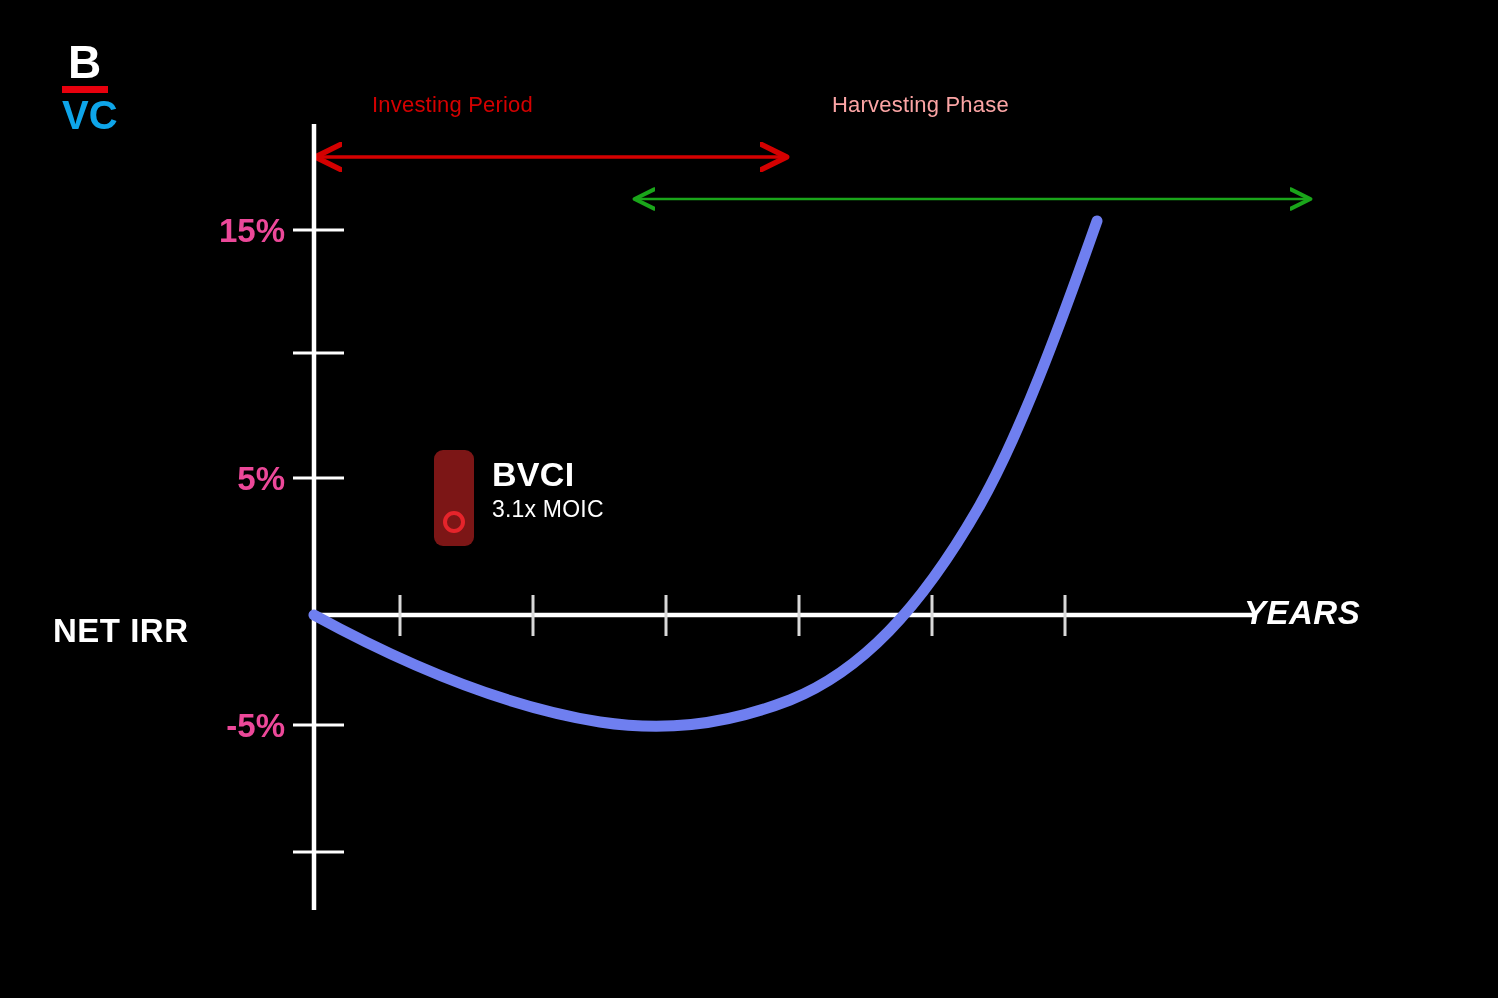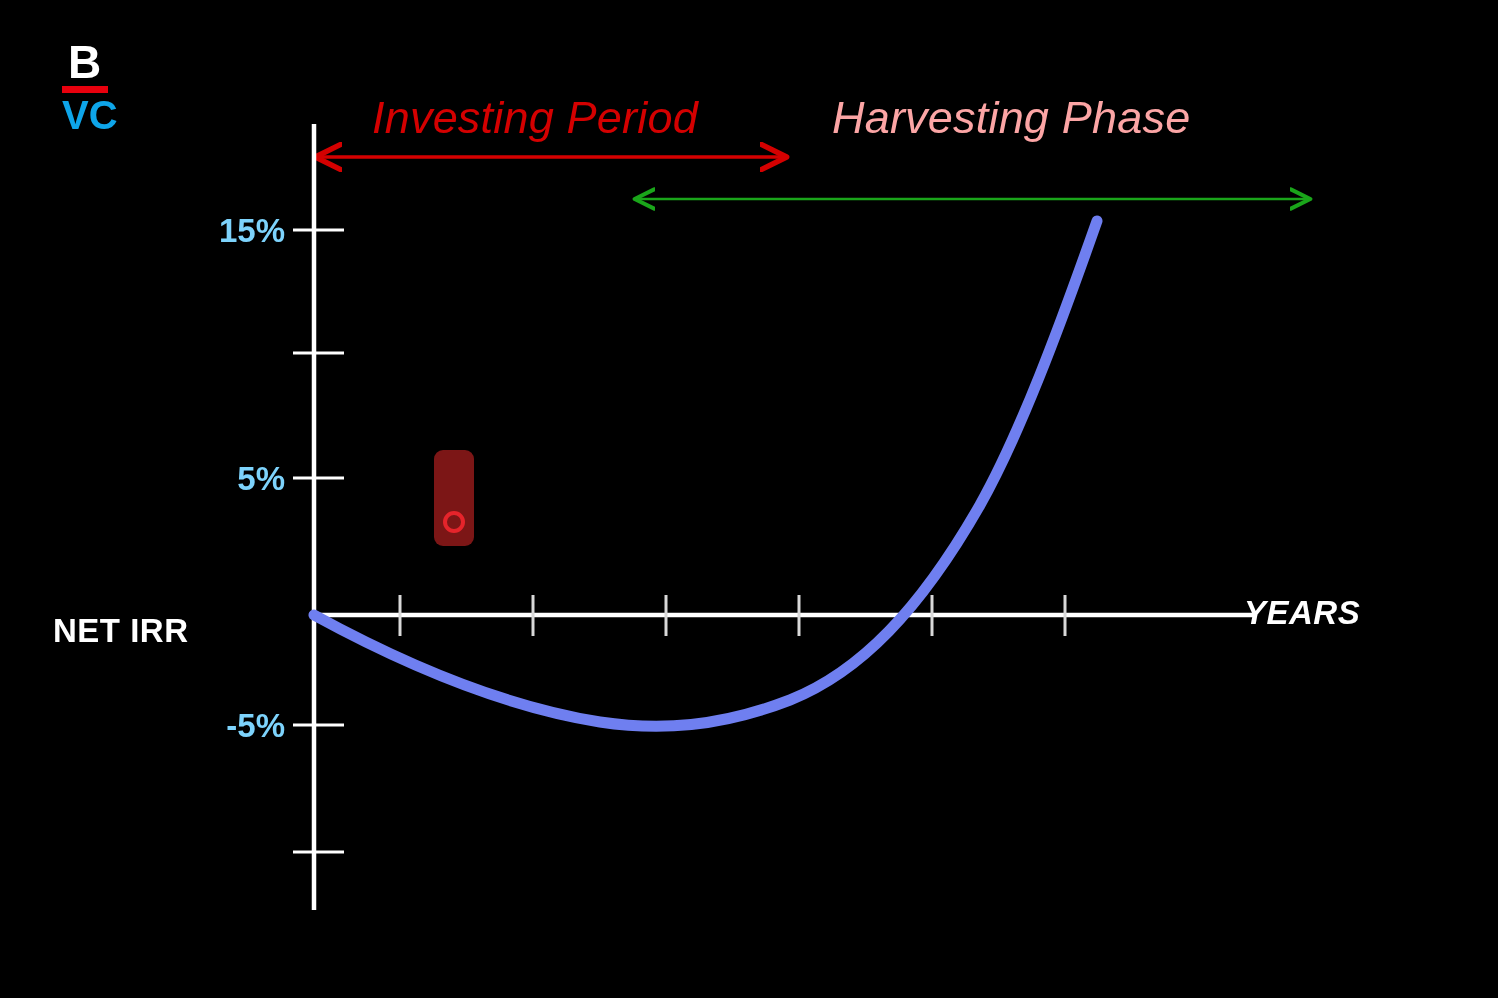--- a/index.html
+++ b/index.html
@@ -43,25 +43,24 @@
   #logo .logo-vc {
     font-size: 40px;
     font-weight: 700;
     color: #0ea5e9;
     line-height: 40px;
   }
 
   
   .phase-label {
     position: absolute;
-    font-size: 45px;
+    font-size: 22px;
     font-weight: 400;
     letter-spacing: 0.2px;
     white-space: nowrap;
-    font-style: italic;
   }
   #investing-label {
     left: 372px;
     top: 92px;
     color: #d40000;
   }
   #harvesting-label {
     left: 832px;
     top: 92px;
     color: #1aa51a;
@@ -84,21 +83,21 @@
     left: 1244px;
     top: 594px;
     font-style: italic;
   }
 
   
   .ytick-label {
     position: absolute;
     font-size: 33px;
     font-weight: 700;
-    color: #7dd3fc;
+    color: #ec4899;
     text-align: right;
     width: 180px;
     white-space: nowrap;
   }
 
   
   #plot {
     position: absolute;
     left: 0;
     top: 0;
@@ -220,15 +219,19 @@
              C 400 662, 500 706, 600 722
              C 660 731, 720 727, 790 700
              C 860 672, 920 610, 980 505
              C 1020 434, 1060 326, 1097 221" fill="none" stroke="#6f7ff0" stroke-width="11" stroke-linecap="round" stroke-linejoin="round"></path>
   </svg>
 
   <div id="legend">
     <div id="legend-swatch" style="background: rgb(124, 22, 22);">
       <div class="ring" style="border-color: rgb(229, 36, 43);"></div>
     </div>
+    <div id="legend-text">
+      <div id="legend-title">BVCI</div>
+      <div id="legend-sub">3.1x MOIC</div>
+    </div>
   </div>
 
 </div>
 
 </body></html>

